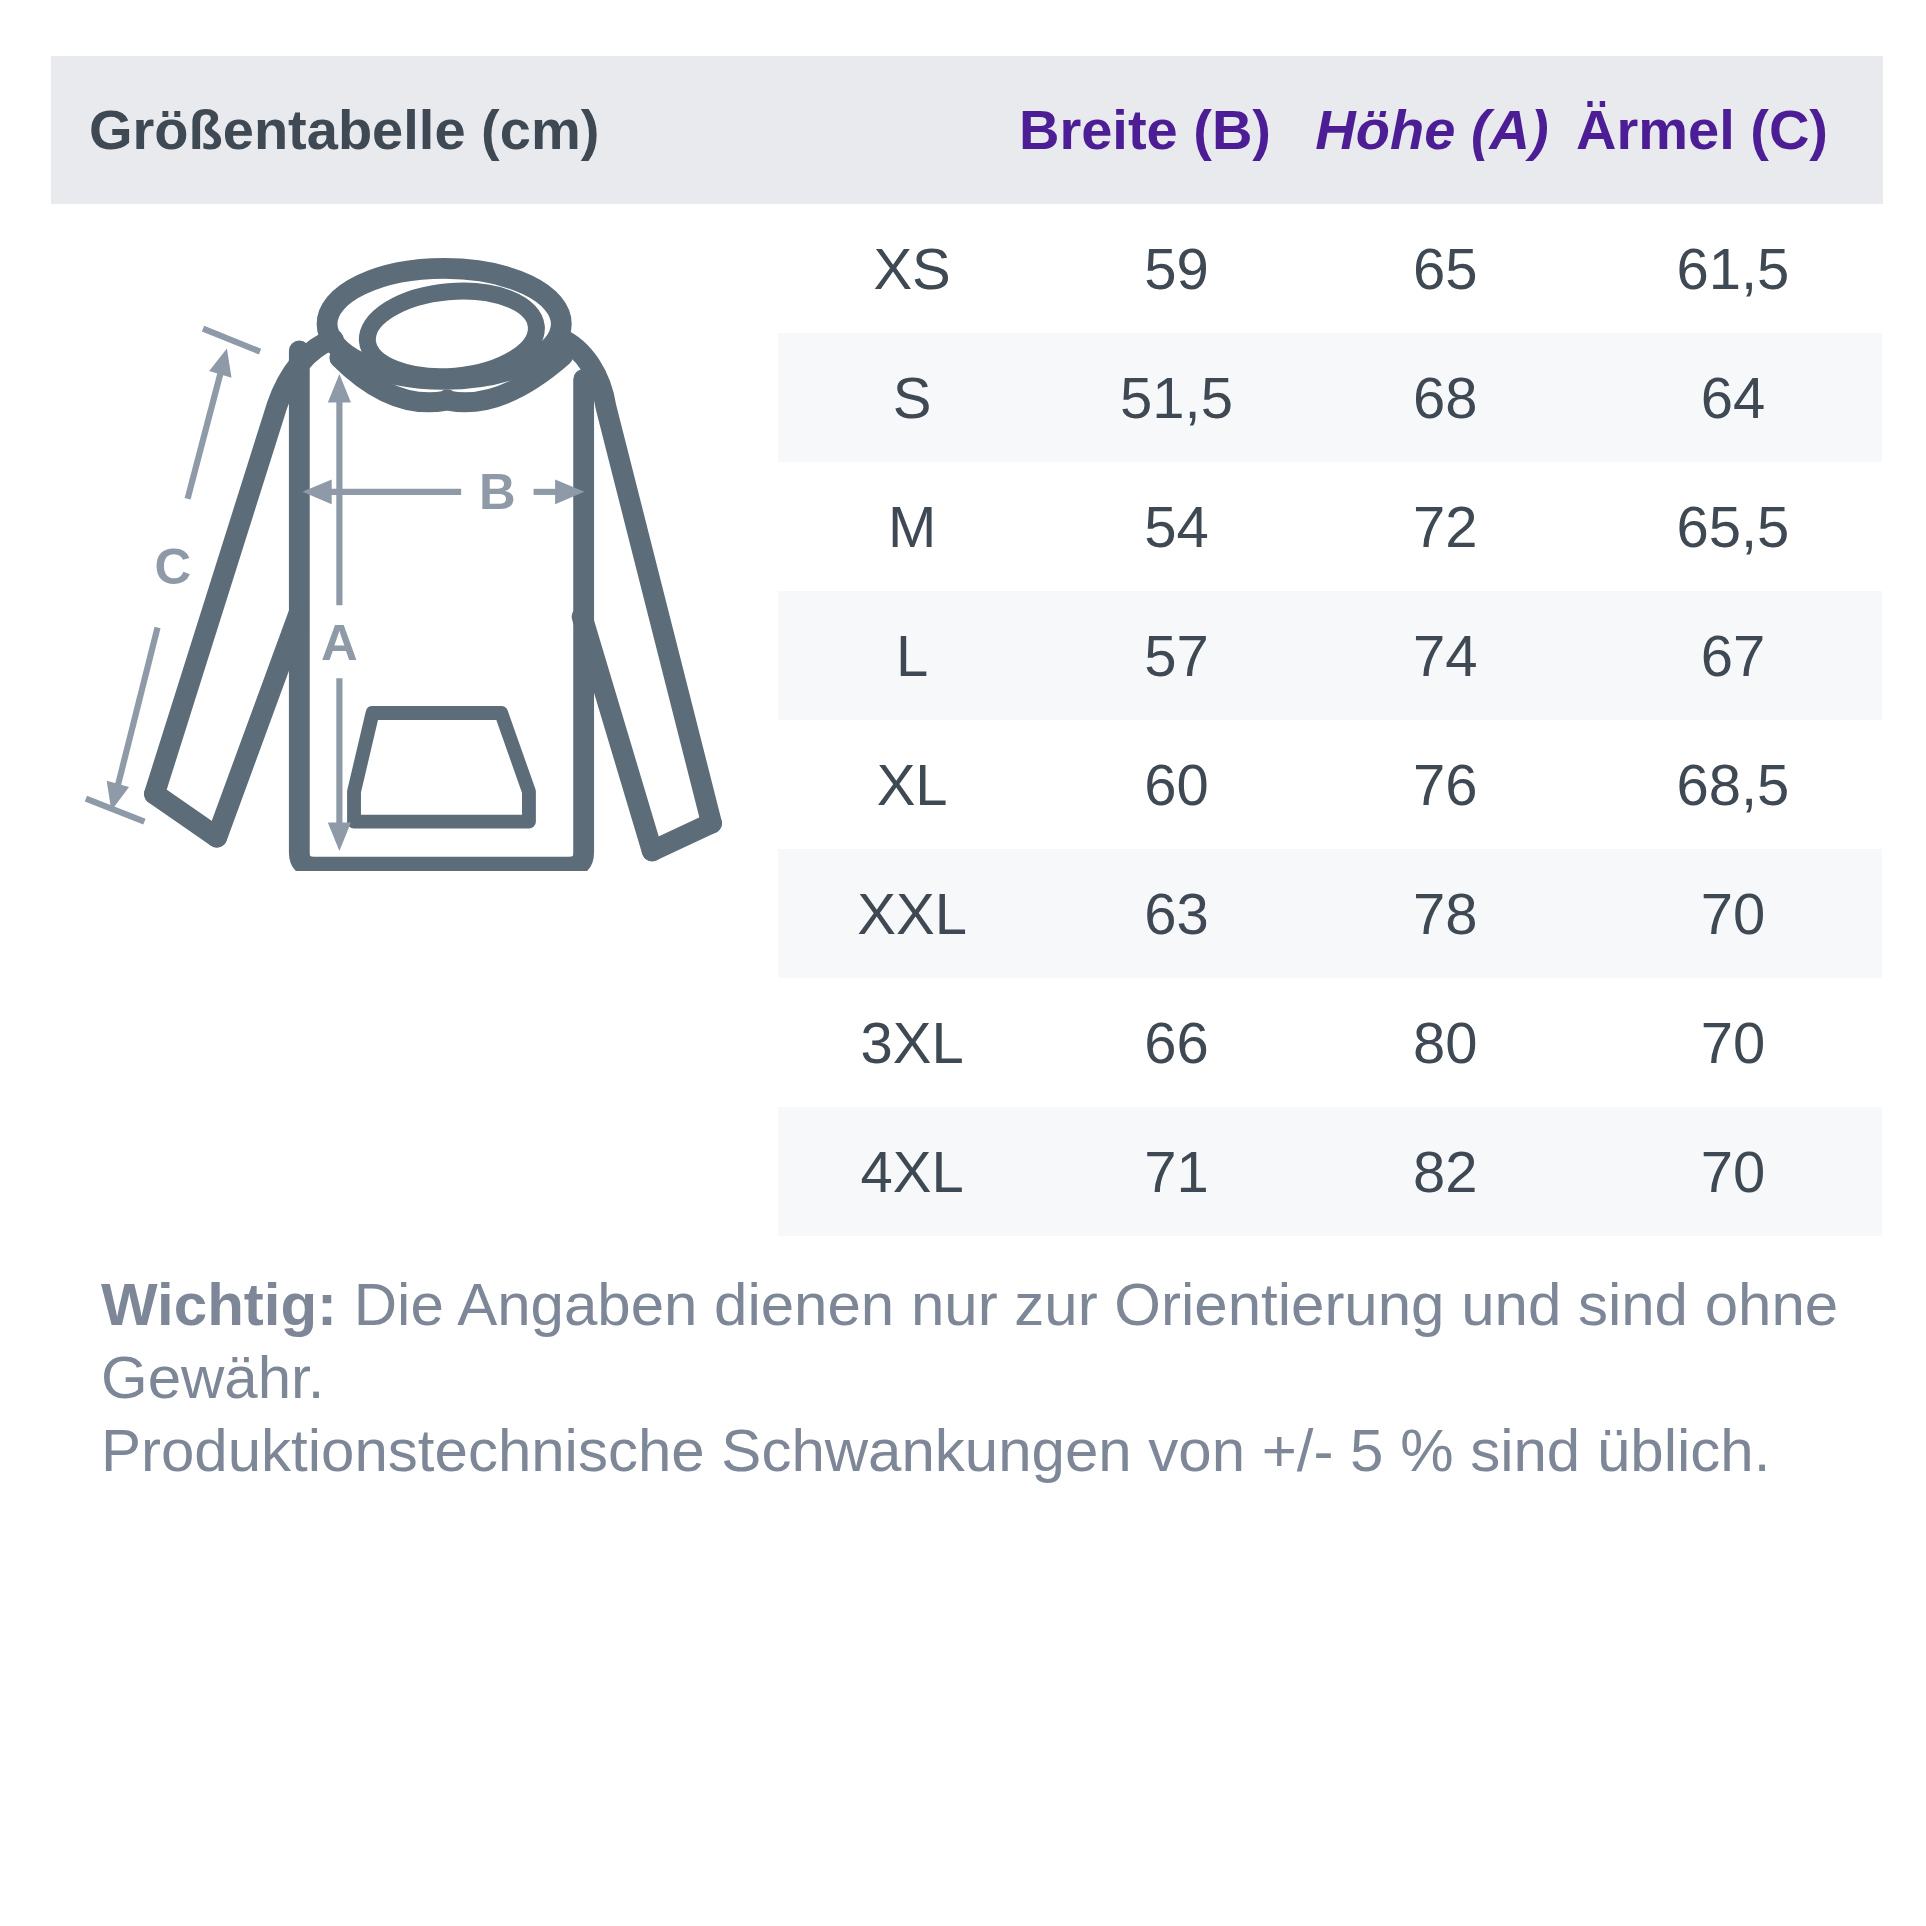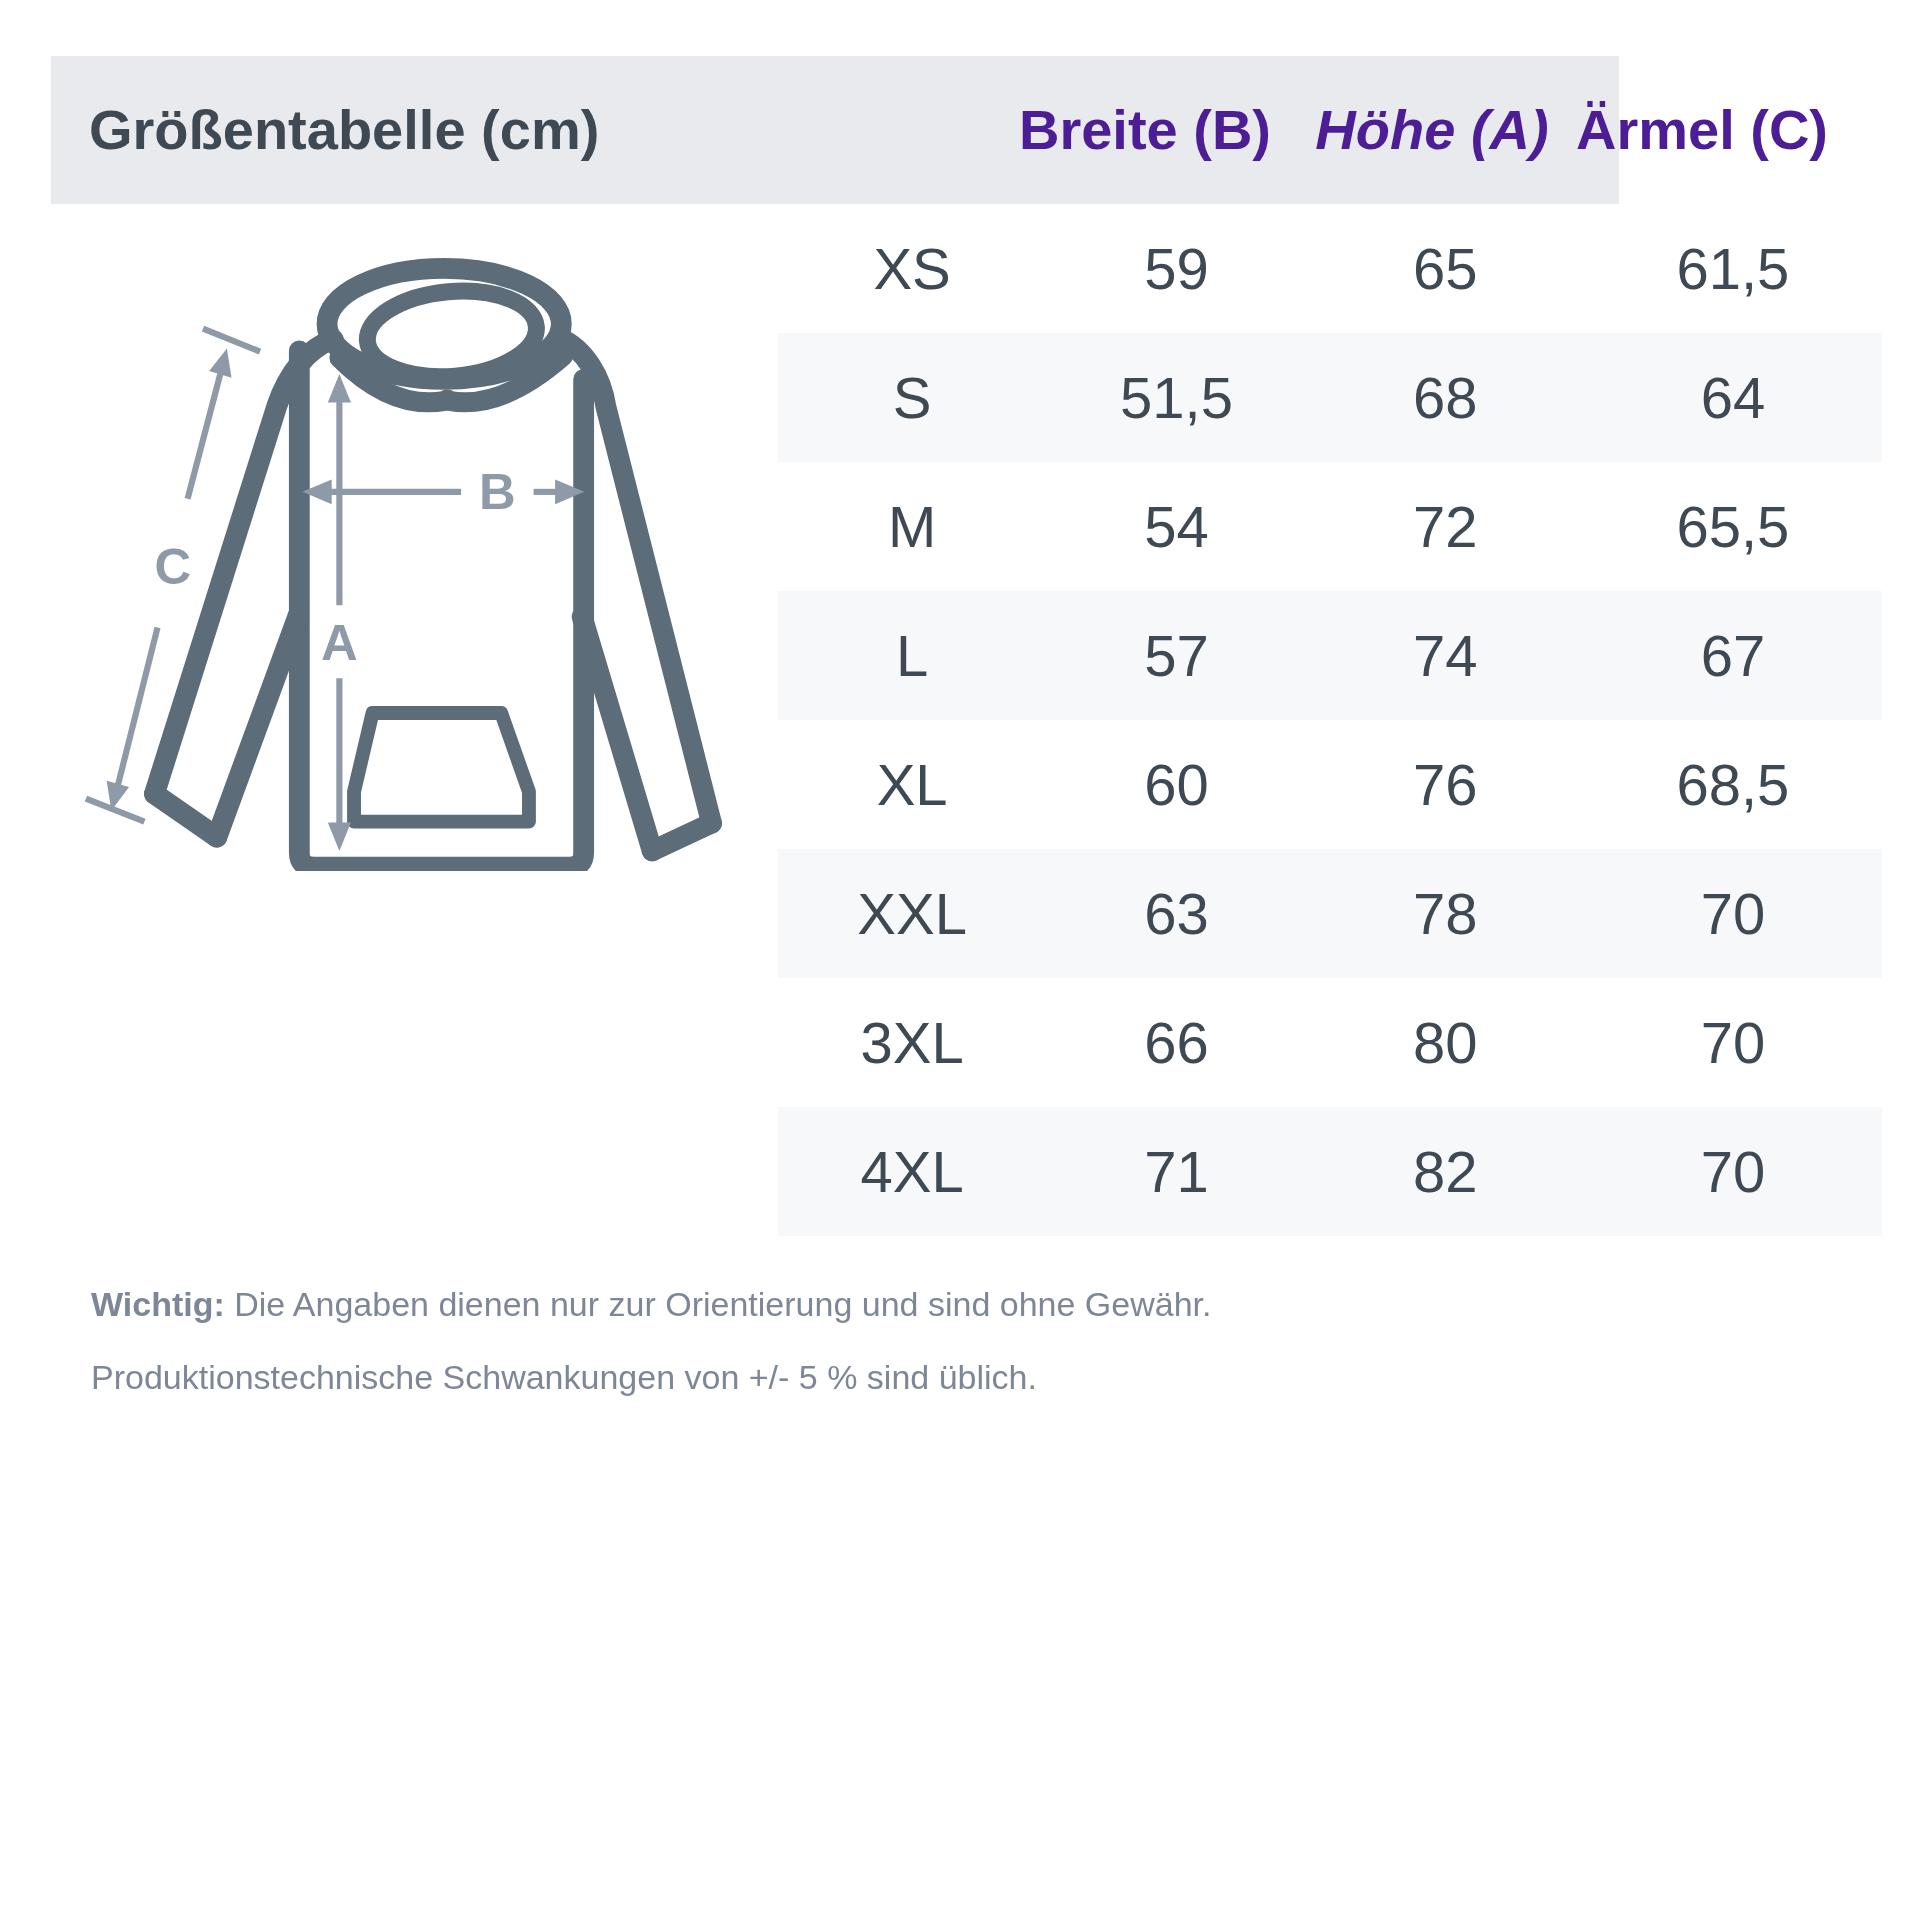--- a/index.html
+++ b/index.html
@@ -8,21 +8,21 @@
     background:#ffffff;
     font-family:"Liberation Sans", sans-serif;
     position:relative;
     overflow:hidden;
   }
   .canvas { position:absolute; left:0; top:0; width:1926px; height:1926px; }
 
   
   .band {
     position:absolute; left:51px; top:56px;
-    width:1568px; height:148px;
+    width:1832px; height:148px;
     background:#e9eaee;
   }
   .title {
     position:absolute; left:38px; top:0; height:148px; line-height:148px;
     font-size:56px; font-weight:bold; color:#3e4954; white-space:nowrap;
   }
   .hcol {
     position:absolute; top:0; height:148px; line-height:148px;
     font-size:56px; font-weight:bold; color:#4c1d95;
     transform:translateX(-50%); white-space:nowrap;
@@ -48,22 +48,22 @@
 
   
   svg.hoodie { position:absolute; left:62px; top:216px; width:732px; height:655px; }
   .garment { stroke:#5c6c78; fill:none; stroke-linecap:round; stroke-linejoin:round; }
   .measure { stroke:#8e9aa7; fill:none; }
   .mhead   { fill:#8e9aa7; stroke:none; }
   .mlabel  { fill:#8e9aa7; font-family:"Liberation Sans", sans-serif; font-size:66px; font-weight:600; text-anchor:middle; }
 
   
   .note {
-    position:absolute; left:91px; top:1268px; width:1772px;
-    font-size:34px; line-height:73px; color:#7d8797;
+    position:absolute; left:101px; top:1268px; width:1772px;
+    font-size:60px; line-height:73px; color:#7d8797;
   }
   .note .lbl { font-weight:bold; }
 </style>
 </head>
 <body>
 
 <div class="canvas">
 
   <div class="band">
     <div class="title">Größentabelle (cm)</div>

